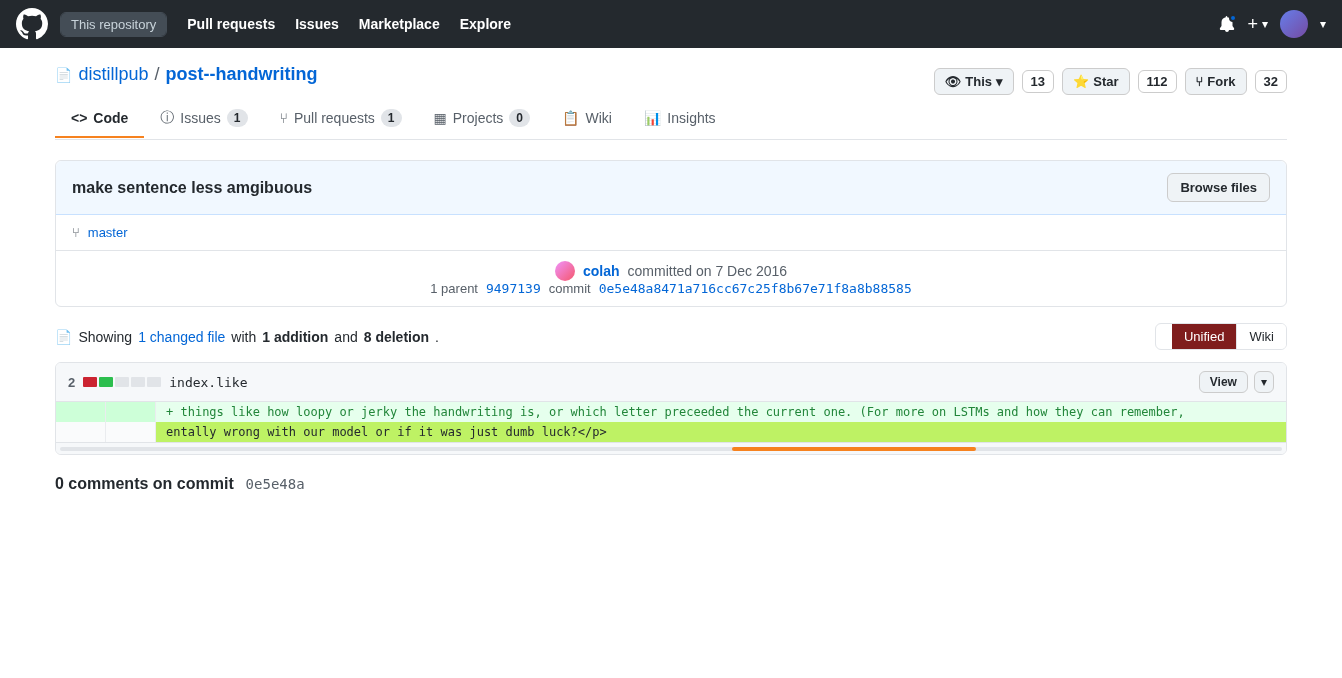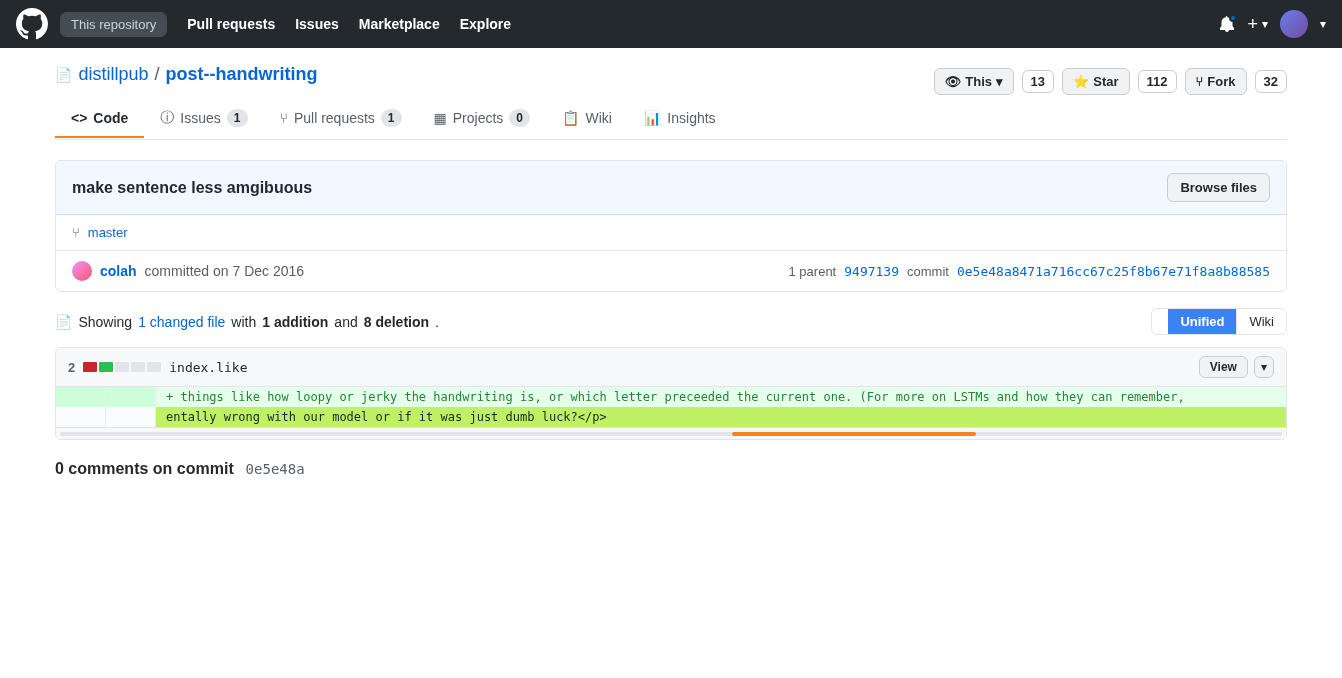--- a/index.html
+++ b/index.html
@@ -42,36 +42,36 @@
 
     
     .commit-box { border: 1px solid #e1e4e8; border-radius: 6px; margin-bottom: 16px; }
     .commit-header { background: #f1f8ff; border-bottom: 1px solid #c8e1ff; padding: 12px 16px; display: flex; align-items: center; justify-content: space-between; border-radius: 6px 6px 0 0; }
     .commit-title { font-size: 16px; font-weight: 600; color: #24292e; }
     .browse-files-btn { padding: 6px 12px; background: #eff3f6; border: 1px solid #ccc; border-radius: 6px; color: #24292e; font-size: 13px; font-weight: 600; cursor: pointer; }
     .commit-meta { padding: 10px 16px; display: flex; align-items: center; gap: 8px; color: #586069; font-size: 13px; }
     .commit-branch-name { color: #0366d6; cursor: pointer; }
 
     
-    .commit-details-row { padding: 10px 16px; display: flex; align-items: center; justify-content: space-between; border-top: 1px solid #e1e4e8; }
+    .commit-details-row { padding: 10px 16px; display: flex; align-items: center; justify-content: space-between; border-top: 1px solid #e1e4e8; flex-direction: column; }
     .commit-author-info { display: flex; align-items: center; gap: 8px; }
     .commit-avatar { width: 20px; height: 20px; border-radius: 50%; background: linear-gradient(135deg, #f093fb, #f5576c); }
     .commit-author-name { color: #0366d6; font-weight: 600; cursor: pointer; }
     .commit-date { color: #586069; }
     .commit-hash-row { display: flex; align-items: center; gap: 8px; color: #586069; font-size: 13px; }
     .commit-hash-link { color: #0366d6; cursor: pointer; font-family: monospace; }
 
     
     .diff-summary { display: flex; align-items: center; justify-content: space-between; margin-bottom: 12px; }
     .diff-summary-left { display: flex; align-items: center; gap: 6px; color: #24292e; font-size: 14px; }
     .diff-file-icon { color: #586069; font-size: 14px; }
     .diff-changed-link { color: #0366d6; cursor: pointer; }
     .diff-view-buttons { display: flex; border: 1px solid #e1e4e8; border-radius: 6px; overflow: hidden; }
     .diff-view-btn { padding: 5px 12px; background: #fff; border: none; font-size: 13px; cursor: pointer; color: #24292e; }
-    .diff-view-btn.active { background: #3b82f6; color: #fff; font-weight: 700; margin-left: 16px; }
+    .diff-view-btn.active { background: #7f1d1d; color: #fff; font-weight: 400; margin-left: 16px; }
     .diff-view-sep { width: 1px; background: #e1e4e8; }
 
     
     .file-diff { border: 1px solid #e1e4e8; border-radius: 6px; overflow: hidden; }
     .file-diff-header { background: #f6f8fa; border-bottom: 1px solid #e1e4e8; padding: 8px 12px; display: flex; align-items: center; justify-content: space-between; }
     .file-diff-header-left { display: flex; align-items: center; gap: 8px; font-size: 13px; }
     .file-line-count { font-size: 13px; color: #586069; font-weight: 600; }
     .diff-bar { display: flex; gap: 2px; align-items: center; }
     .diff-bar-green { width: 14px; height: 10px; background: #2cbe4e; border-radius: 1px; }
     .diff-bar-red { width: 14px; height: 10px; background: #cb2431; border-radius: 1px; }

